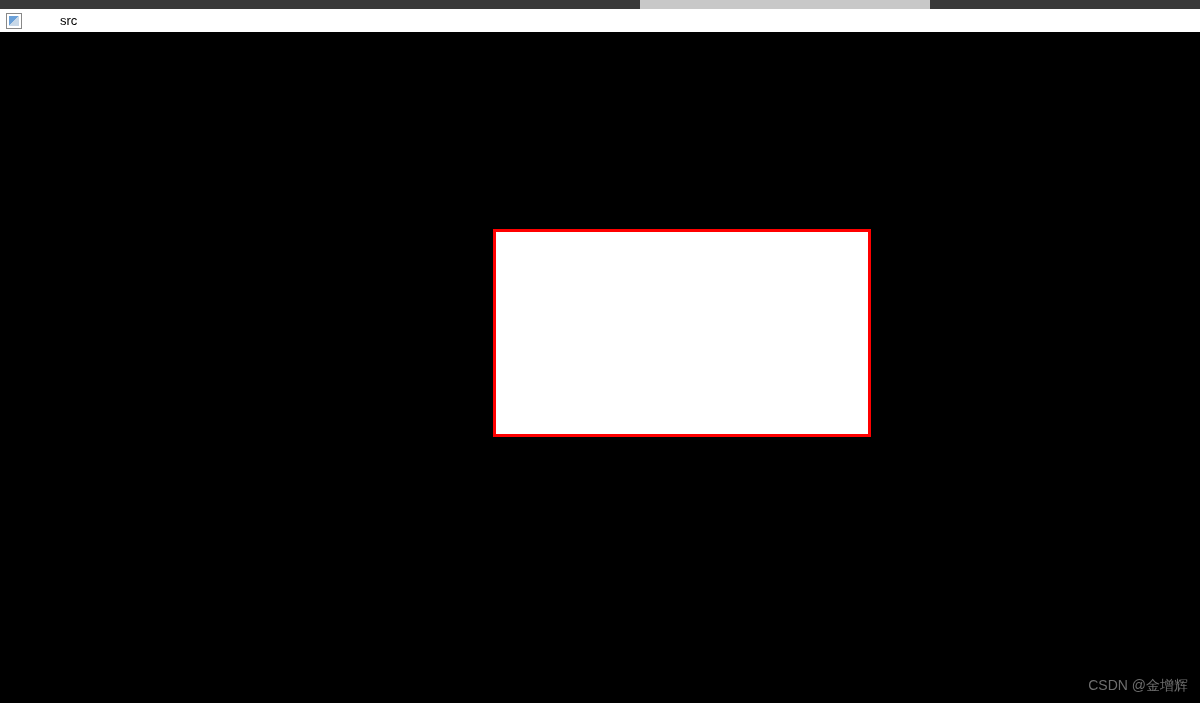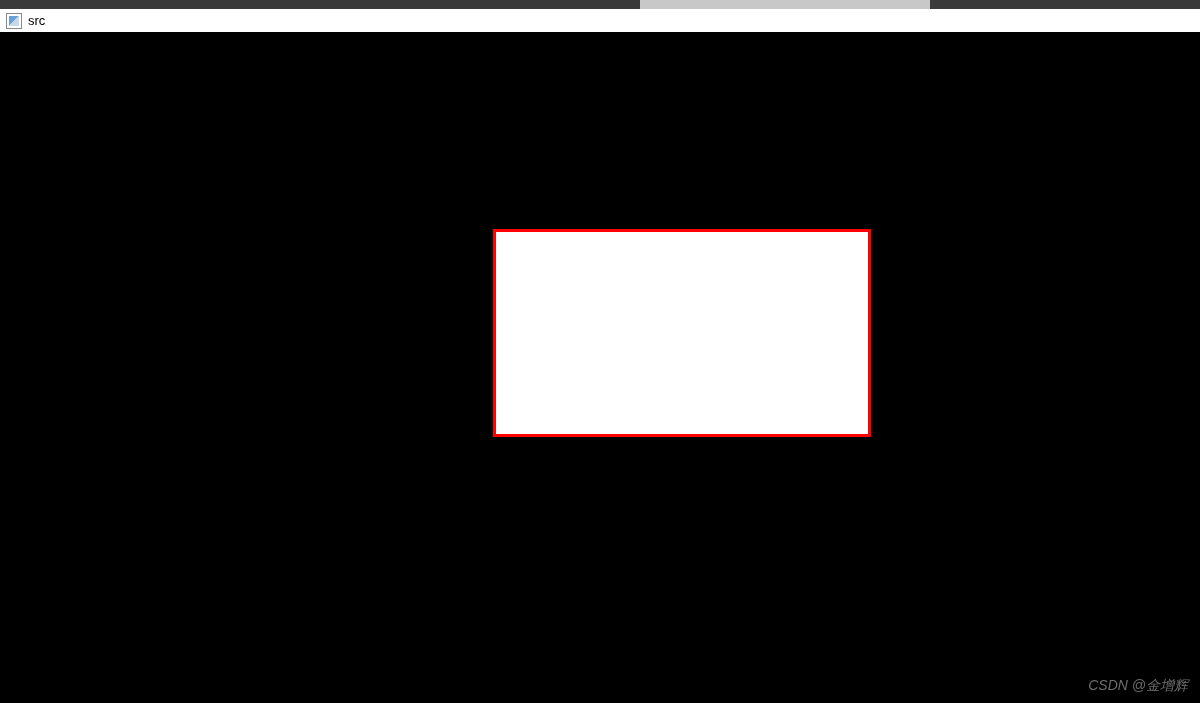--- a/index.html
+++ b/index.html
@@ -35,20 +35,21 @@
     .titlebar {
       position: absolute;
       top: 9px;
       left: 0;
       width: 100%;
       height: 23px;
       background: #fff;
       display: flex;
       align-items: center;
       padding-left: 6px;
+      gap: 32px;
     }
     .titlebar-icon {
       width: 16px;
       height: 16px;
       margin-right: 6px;
       border: 1px solid #888;
       background: #fff;
       position: relative;
       display: inline-block;
     }
@@ -84,21 +85,20 @@
       width: 378px;
       height: 208px;
     }
     .watermark {
       position: absolute;
       right: 12px;
       bottom: 8px;
       font-size: 14px;
       color: #6e6e6e;
       font-family: Arial, sans-serif;
-      font-style: italic;
     }
   </style>
 </head>
 <body>
 
 <div class="top-bar">
   <div class="top-bar-light"></div>
 </div>
 
 <div class="titlebar">

